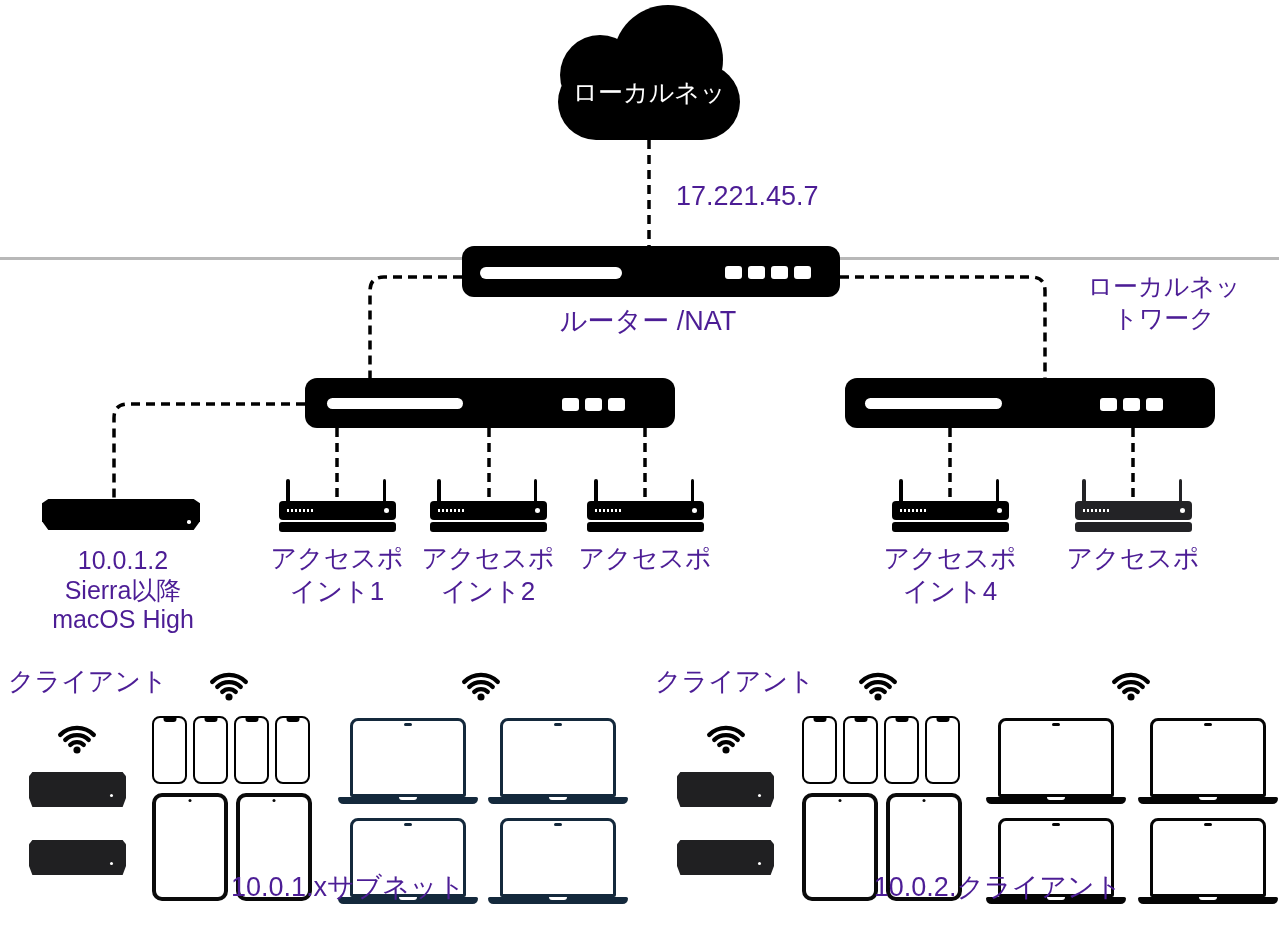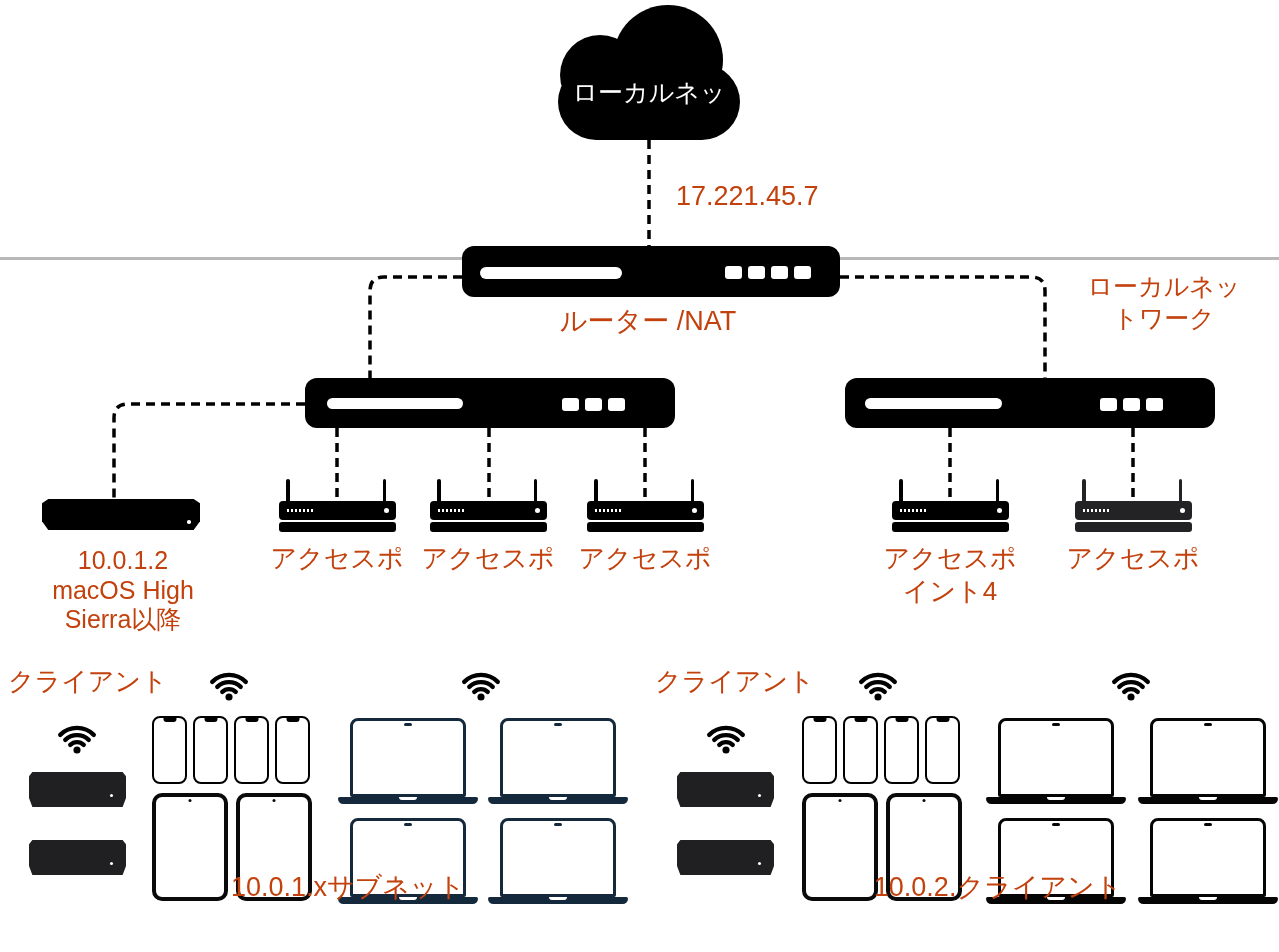--- a/index.html
+++ b/index.html
@@ -1,20 +1,20 @@
 <!DOCTYPE html>
 <html style="--device-black: #000000; --access-point5-gray: #232326; --mac-mini-dark: #202022; --laptop-left-navy: #14293c; --laptop-right-black: #050505; --divider-gray: #b8b8b8;"><head>
 <meta charset="utf-8">
 <style>
   html,body{margin:0;padding:0;background:#fff;}
   .canvas{
     position:relative;width:1279px;height:952px;background:#fff;overflow:hidden;
     font-family:"Liberation Sans","DejaVu Sans",sans-serif;color:#000;
   }
-  .lbl{position:absolute;color:#c2410c;text-align:center;line-height:1.25;white-space:nowrap;}
+  .lbl{position:absolute;color:#4c1d95;text-align:center;line-height:1.25;white-space:nowrap;}
 
   
   .divider{position:absolute;left:0;top:257px;width:1279px;height:3px;background:var(--divider-gray,#b8b8b8);}
 
   
   .connectors{position:absolute;left:0;top:0;}
   .connectors path{stroke:#000;stroke-width:3.5;fill:none;stroke-dasharray:9 6;}
 
   
   .cloud{position:absolute;left:540px;top:0;width:220px;height:150px;}
@@ -146,22 +146,22 @@
     <div class="sq" style="left:255px"></div>
     <div class="sq" style="left:278px"></div>
     <div class="sq" style="left:301px"></div>
   </div>
 
   <div class="macsrv">
     <div class="dot"></div>
   </div>
   <div class="lbl t25 macsrv-label">
     <div>10.0.1.2</div>
+    <div>Sierra以降</div>
     <div>macOS High</div>
-    <div>Sierra以降</div>
   </div>
 
   <div class="ap" style="left:279px">
     <div class="ant l"></div>
     <div class="ant r"></div>
     <div class="body">
       <div class="dots"></div>
       <div class="led"></div>
     </div>
     <div class="base"></div>
@@ -198,23 +198,25 @@
     <div class="ant r"></div>
     <div class="body">
       <div class="dots"></div>
       <div class="led"></div>
     </div>
     <div class="base"></div>
   </div>
 
   <div class="lbl t26 ap-label" style="left:247px">
     <div>アクセスポ</div>
+    <div>イント1</div>
   </div>
   <div class="lbl t26 ap-label" style="left:398px">
     <div>アクセスポ</div>
+    <div>イント2</div>
   </div>
   <div class="lbl t26 ap-label" style="left:555px">
     <div>アクセスポ</div>
   </div>
   <div class="lbl t26 ap-label" style="left:860px">
     <div>アクセスポ</div>
     <div>イント4</div>
   </div>
   <div class="lbl t26 ap-label" style="left:1043px">
     <div>アクセスポ</div>

